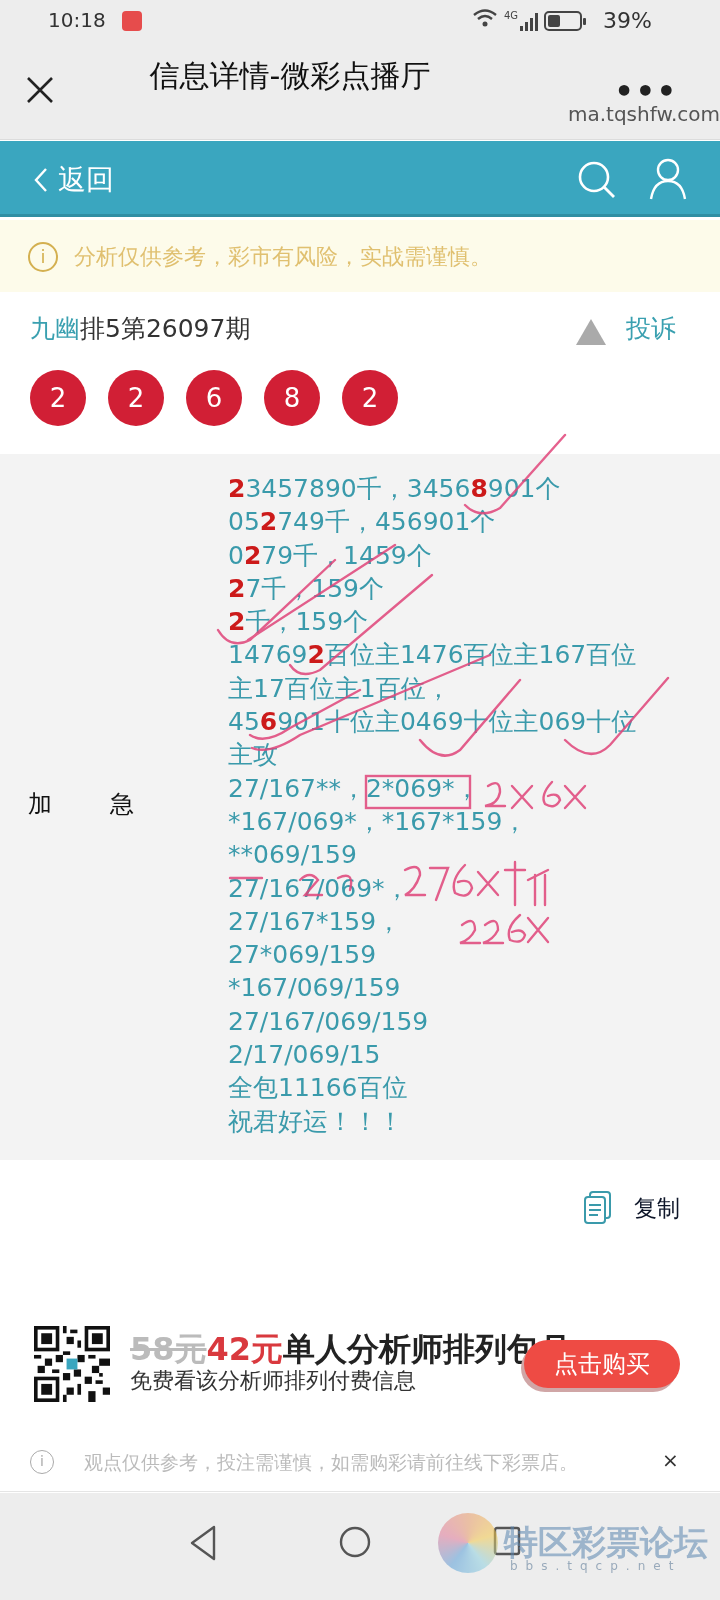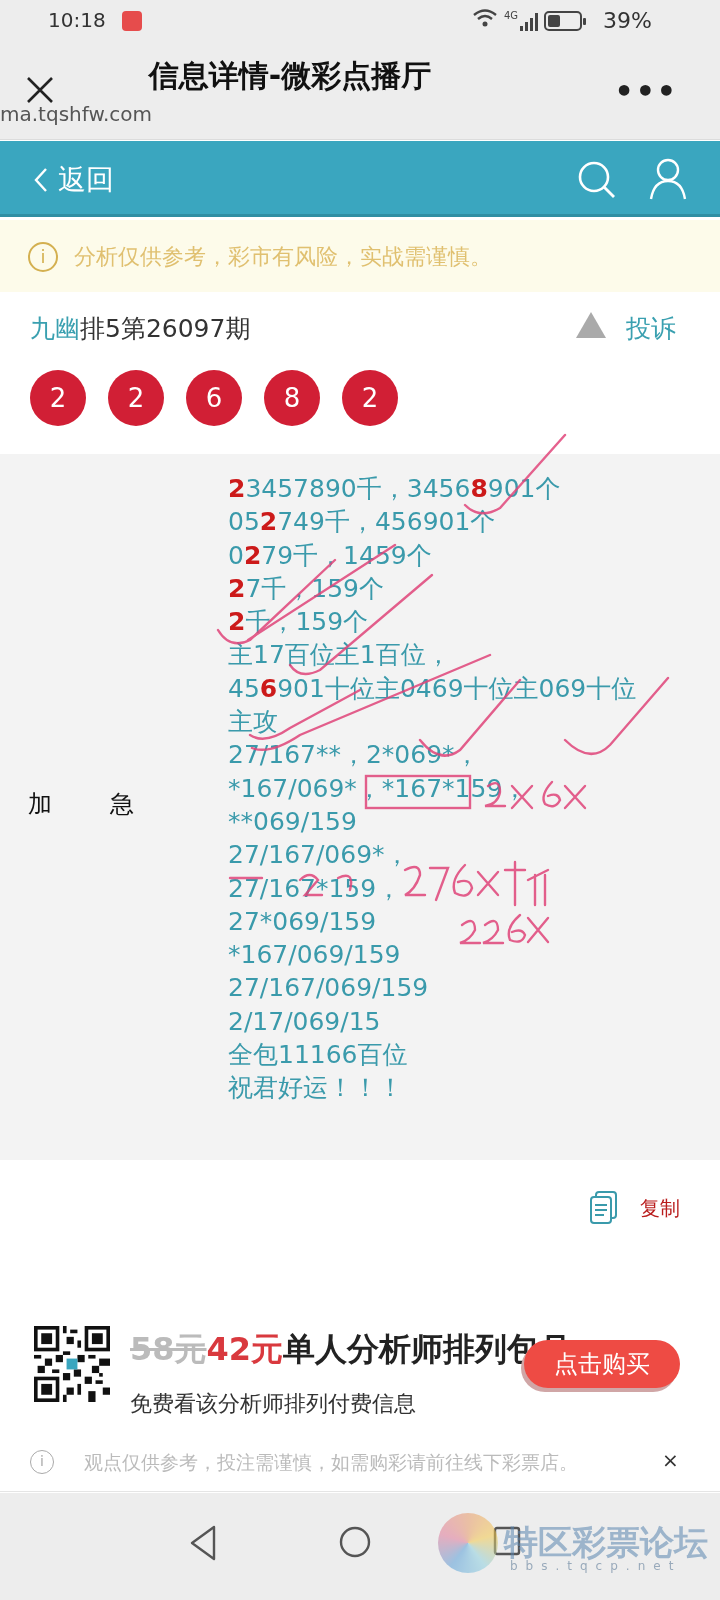--- a/index.html
+++ b/index.html
@@ -11,56 +11,56 @@
   .battery { width: 38px; height: 20px; border: 2px solid #444; border-radius: 5px; position: relative; }
   .battery::after { content: ""; position: absolute; right: -6px; top: 5px; width: 3px; height: 7px; background: #444; border-radius: 1px; }
   .battery .fill { position: absolute; left: 2px; top: 2px; width: 12px; height: 12px; background: #444; border-radius: 2px; }
   .sig { display: flex; align-items: flex-end; gap: 2px; height: 20px; }
   .sig i { display: block; width: 3px; background: #444; }
   .wifi { font-size: 20px; color: #444; }
   .g4 { font-size: 10px; color: #444; margin-right: -4px; margin-top: -10px; }
 
   .titlebar { position: absolute; left: 0; top: 44px; width: 720px; height: 96px; background: #ededed; border-bottom: 1px solid #dcdcdc; }
   .titlebar .close { position: absolute; left: 24px; top: 30px; width: 32px; height: 32px; }
-  .titlebar .title { position: absolute; left: 0; width: 580px; top: 12px; text-align: center; font-size: 30px; font-weight: bold; color: #111; }
-  .titlebar .url { position: absolute; left: 0; width: 720px; top: 58px; text-align: left; font-size: 20px; color: #555; }
+  .titlebar .title { position: absolute; left: 0; width: 580px; top: 12px; text-align: center; font-size: 30px; font-weight: normal; color: #111; }
+  .titlebar .url { position: absolute; left: 0; width: 720px; top: 58px; text-align: right; font-size: 20px; color: #555; }
   .titlebar .more { position: absolute; right: 42px; top: 30px; font-size: 30px; font-weight: bold; color: #222; letter-spacing: 2px; }
 
   .navbar { position: absolute; left: 0; top: 141px; width: 720px; height: 76px; background: #3aa6bf; border-bottom: 3px solid #2f8ea3; }
   .navbar .back { position: absolute; left: 32px; top: 20px; color: #fff; font-size: 28px; display: flex; align-items: center; gap: 8px; }
   .navbar .search { position: absolute; left: 576px; top: 18px; width: 42px; height: 42px; }
   .navbar .user { position: absolute; left: 648px; top: 16px; width: 40px; height: 44px; }
 
   .notice { position: absolute; left: 0; top: 220px; width: 720px; height: 72px; background: #fdfbea; }
   .notice .ico { position: absolute; left: 28px; top: 22px; width: 30px; height: 30px; border: 2px solid #d4b050; border-radius: 50%; color: #d4b050; font-size: 18px; text-align: center; line-height: 26px; }
   .notice .txt { position: absolute; left: 74px; top: 22px; font-size: 22px; color: #e0c070; }
 
   .header { position: absolute; left: 0; top: 292px; width: 720px; height: 160px; background: #fff; }
   .header .issue { position: absolute; left: 30px; top: 20px; font-size: 25px; color: #333; }
   .header .issue .nick { color: #3aa0b0; }
-  .header .report { position: absolute; right: 44px; top: 20px; font-size: 25px; color: #3aa0b0; display: flex; align-items: flex-start; gap: 20px; }
+  .header .report { position: absolute; right: 44px; top: 20px; font-size: 25px; color: #3aa0b0; display: flex; align-items: flex-end; gap: 20px; }
   .tri { width: 0; height: 0; border-left: 15px solid transparent; border-right: 15px solid transparent; border-bottom: 26px solid #aaa; position: relative; }
   .balls { position: absolute; left: 30px; top: 78px; display: flex; gap: 22px; }
   .ball { width: 56px; height: 56px; border-radius: 50%; background: #d11f35; color: #fff; font-size: 26px; text-align: center; line-height: 56px; }
 
   .content { position: absolute; left: 0; top: 454px; width: 720px; height: 706px; background: #f3f3f3; }
   .content .label { position: absolute; left: 28px; top: 334px; font-size: 24px; color: #111; display: flex; gap: 58px; }
   .content .lines { position: absolute; left: 228px; top: 18px; font-size: 25px; color: #3a9aab; line-height: 33.3px; white-space: nowrap; }
   .content .lines b { color: #cc1a1a; }
   .overlay { position: absolute; left: 0; top: 0; pointer-events: none; }
 
   .copyrow { position: absolute; left: 0; top: 1160px; width: 720px; height: 140px; background: #fff; }
-  .copyrow .copy { position: absolute; right: 40px; top: 30px; display: flex; align-items: center; gap: 20px; font-size: 20px; color: #b91c1c; }
+  .copyrow .copy { position: absolute; right: 40px; top: 30px; display: flex; align-items: center; gap: 20px; font-size: 23px; color: #0f172a; }
 
   .promo { position: absolute; left: 0; top: 1300px; width: 720px; height: 130px; background: #fff; }
   .qr { position: absolute; left: 34px; top: 26px; width: 76px; height: 76px; }
   .promo .line1 { position: absolute; left: 130px; top: 28px; font-size: 32px; font-weight: bold; color: #222; }
   .promo .line1 .old { color: #bbb; text-decoration: line-through; }
   .promo .line1 .new { color: #d9393e; }
-  .promo .line2 { position: absolute; left: 130px; top: 66px; font-size: 22px; color: #333; margin-top: 23px; }
+  .promo .line2 { position: absolute; left: 130px; top: 66px; font-size: 22px; color: #333; }
   .buy { position: absolute; left: 524px; top: 40px; width: 156px; height: 48px; border-radius: 24px; background: #ee4b44; color: #ffffff; font-size: 24px; text-align: center; line-height: 48px; box-shadow: -3px 4px 0 #d0a6a6; }
 
   .disclaimer { position: absolute; left: 0; top: 1430px; width: 720px; height: 62px; background: #fff; border-bottom: 1px solid #e5e5e5; }
   .disclaimer .ico { position: absolute; left: 30px; top: 20px; width: 24px; height: 24px; border: 1.5px solid #aaa; border-radius: 50%; color: #aaa; font-size: 14px; text-align: center; line-height: 21px; }
   .disclaimer .txt { position: absolute; left: 84px; top: 20px; font-size: 19px; color: #bbb; }
   .disclaimer .x { position: absolute; left: 662px; top: 18px; font-size: 20px; color: #333; }
 
   .sysnav { position: absolute; left: 0; top: 1493px; width: 720px; height: 107px; background: #ededed; }
   .watermark { position: absolute; left: 438px; top: 20px; display: flex; align-items: center; gap: 6px; opacity: 0.55; }
   .swirl { width: 60px; height: 60px; border-radius: 50%; background: conic-gradient(#e89a6a, #f4c94d, #8fd0e0, #5a9fd8, #e07a9a, #e89a6a); }
@@ -153,20 +153,21 @@
   <div class="label">
     <span>加</span>
     <span>急</span>
   </div>
   <div class="lines">
     <div><b>2</b><span>3457890千，3456</span><b>8</b><span>901个</span></div>
     <div><span>05</span><b>2</b><span>749千，456901个</span></div>
     <div><span>0</span><b>2</b><span>79千，1459个</span></div>
     <div><b>2</b><span>7千，159个</span></div>
     <div><b>2</b><span>千，159个</span></div>
+    <div><span>14769</span><b>2</b><span>百位主1476百位主167百位</span></div>
     <div>主17百位主1百位，</div>
     <div><span>45</span><b>6</b><span>901十位主0469十位主069十位</span></div>
     <div>主攻</div>
     <div>27/167**，2*069*，</div>
     <div>*167/069*，*167*159，</div>
     <div>**069/159</div>
     <div>27/167/069*，</div>
     <div>27/167*159，</div>
     <div>27*069/159</div>
     <div>*167/069/159</div>

